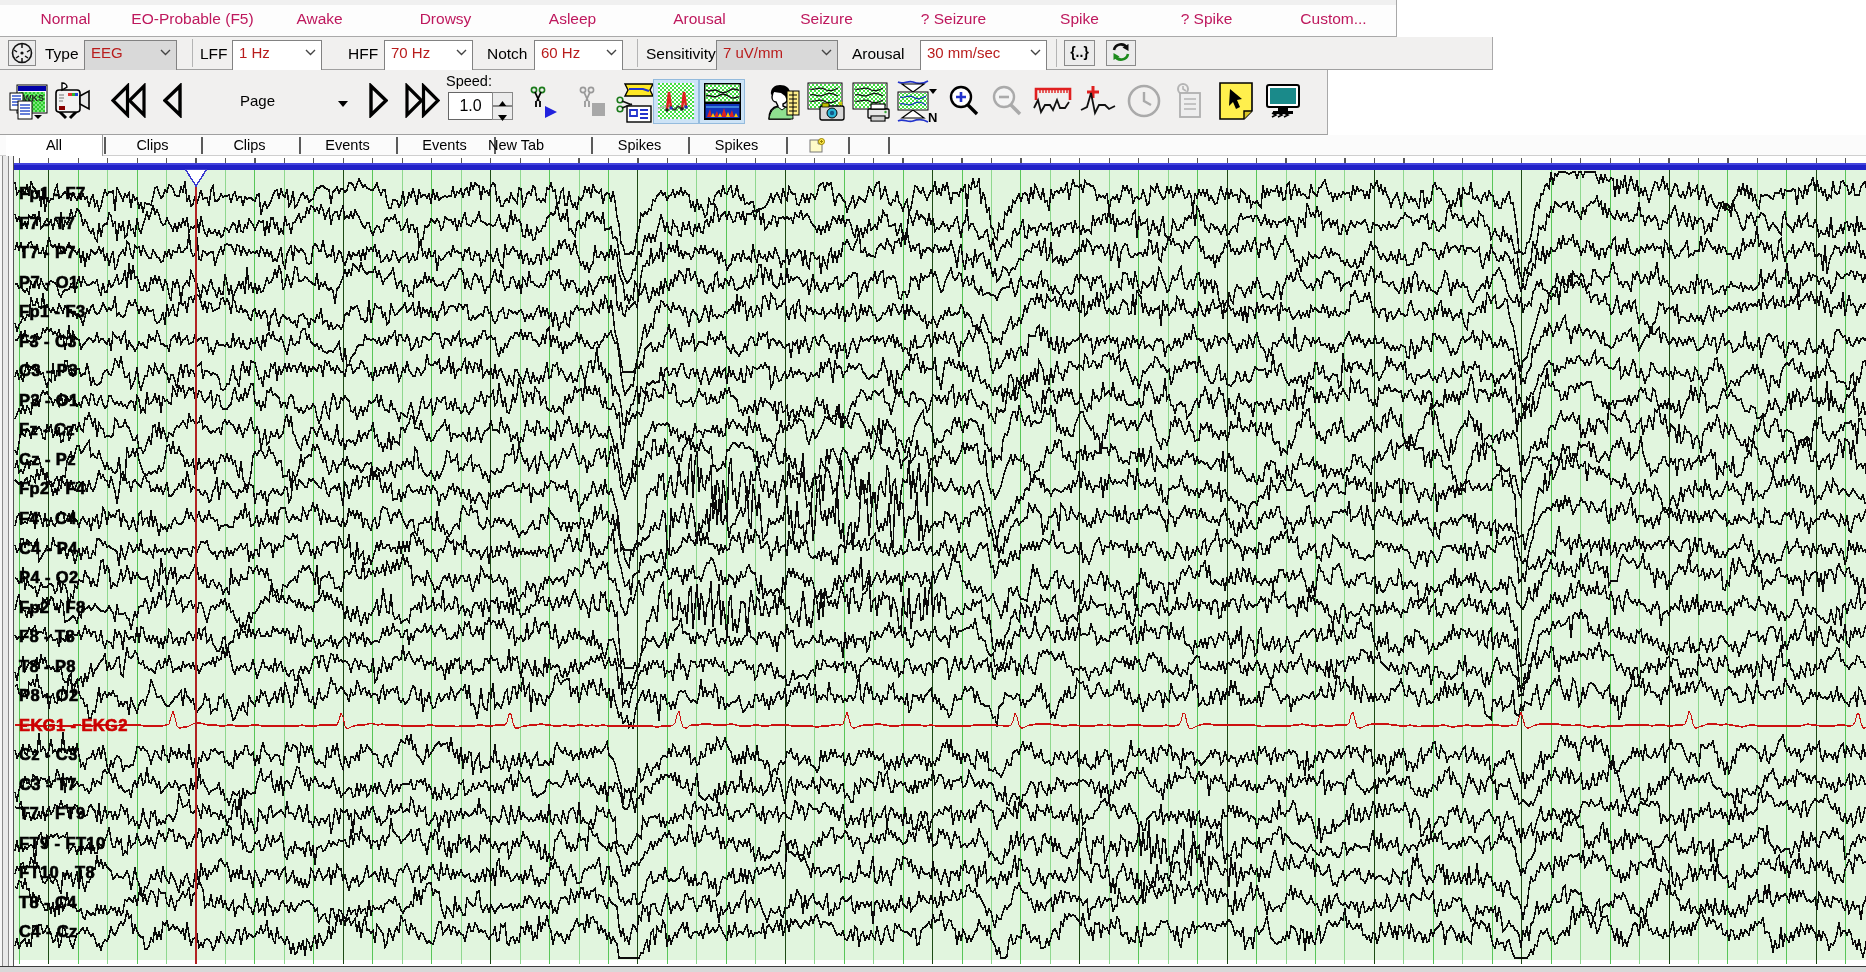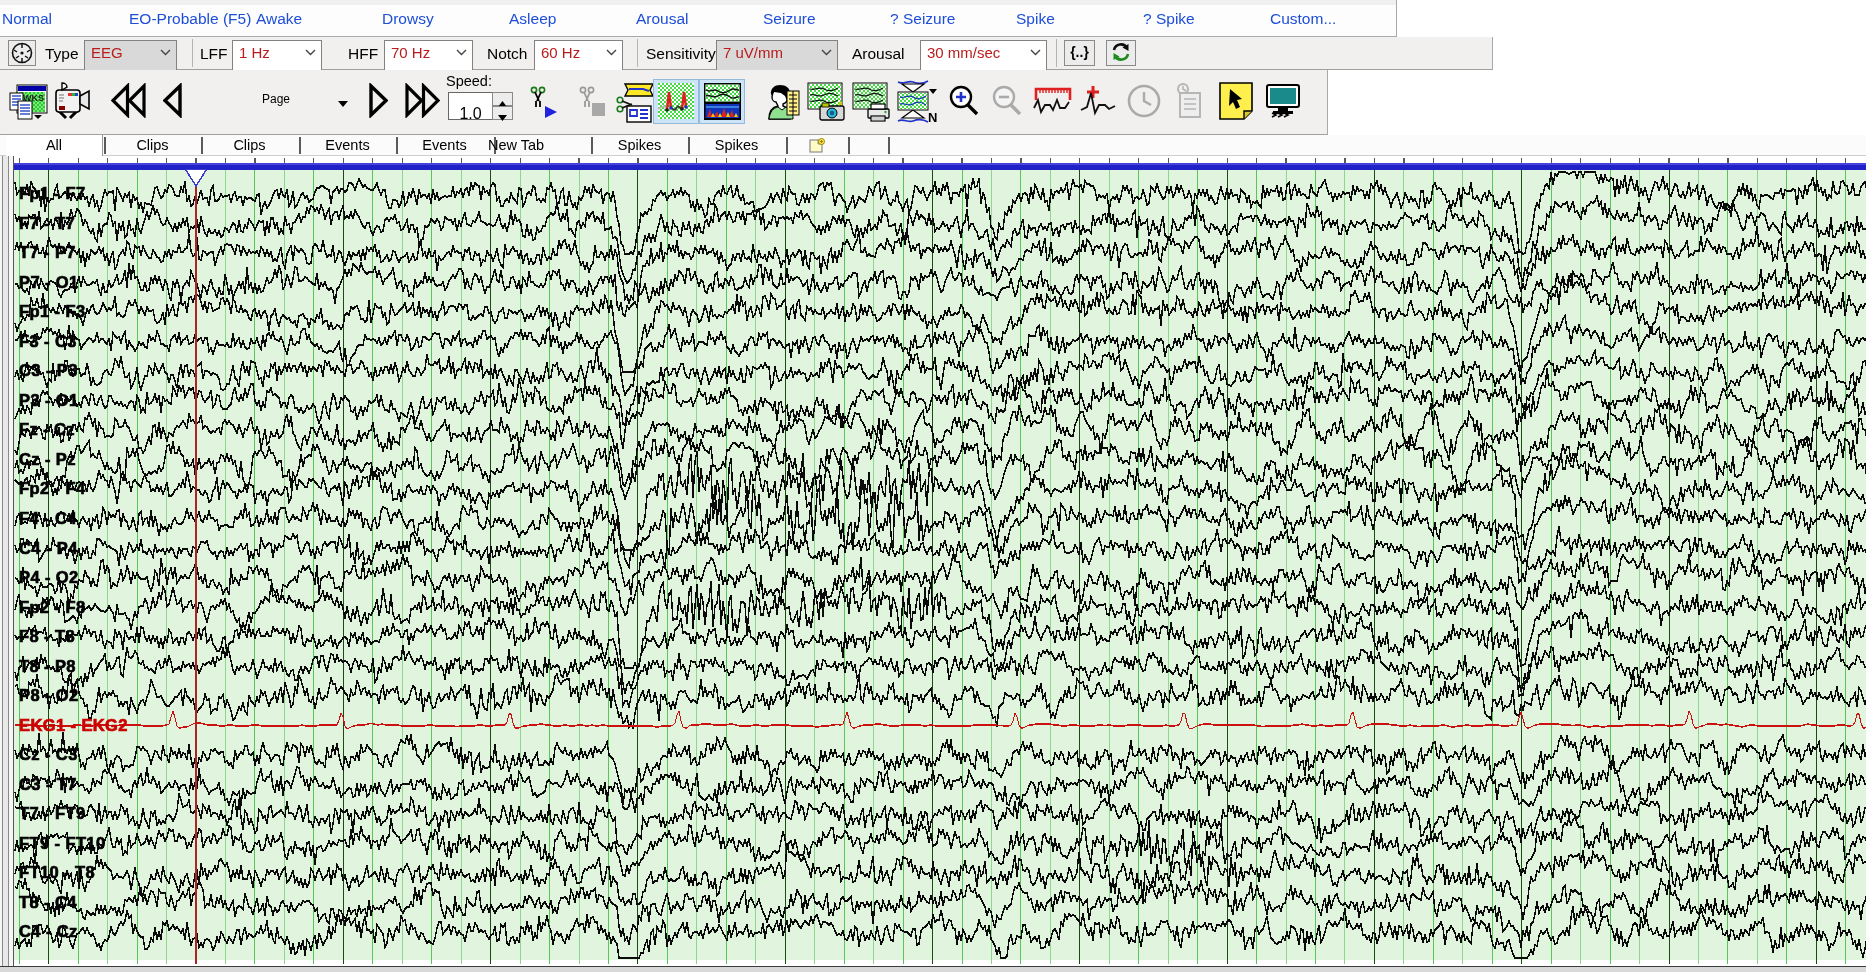--- a/index.html
+++ b/index.html
@@ -1,21 +1,21 @@
 <!DOCTYPE html>
 <html><head><meta charset="utf-8">
 <style>
 html,body{margin:0;padding:0;width:1866px;height:972px;overflow:hidden;background:#fff;
 font-family:"Liberation Sans",sans-serif;-webkit-font-smoothing:antialiased}
 *{box-sizing:border-box}
 .abs{position:absolute}
 #menubar{position:absolute;left:0;top:0;width:1397px;height:37px;background:#fdfdfd;
 border-bottom:1px solid #a9a9a9;border-right:1px solid #a9a9a9}
 #menubar:before{content:"";position:absolute;left:0;top:0;width:100%;height:5px;background:#f0f0f0}
-.mi{position:absolute;top:10px;text-align:left;font-size:15.5px;color:#1d4ed8}
+.mi{position:absolute;top:10px;text-align:center;font-size:15.5px;color:#be185d}
 #row2{position:absolute;left:0;top:37px;width:1493px;height:33px;background:#f1f0ef;
 border-bottom:1px solid #a0a0a0;border-right:1px solid #a9a9a9}
 #row3{position:absolute;left:0;top:70px;width:1328px;height:65px;background:#f1f0ef;
 border-bottom:1px solid #a0a0a0;border-right:1px solid #a9a9a9}
 .lbl{position:absolute;font-size:15.5px;color:#000;top:8px}
 .combo{position:absolute;top:3px;height:43px;border:1px solid #828282;background:#fff;
 font-size:15px;color:#b91c1c;padding:3px 0 0 6px}
 .combo.gray{background:#d9d9d9}
 .combo svg{position:absolute;right:5px;top:8px}
 .vsep{position:absolute;top:2px;height:28px;width:1px;background:#b4b4b4}
@@ -124,34 +124,34 @@
     <path d="M5 13h5M5 16h5M5 19h4" stroke="#777" stroke-width="1.2"></path>
   </svg>
 
   <svg class="ico" style="left:111px;top:13px" width="35" height="35" viewBox="0 0 35 35">
     <polygon points="16.5,3 16.5,32 2,17.5" fill="none" stroke="#000" stroke-width="3.2"></polygon>
     <polygon points="33,3 33,32 18.5,17.5" fill="none" stroke="#000" stroke-width="3.2"></polygon>
   </svg>
   <svg class="ico" style="left:163px;top:13px" width="20" height="35" viewBox="0 0 20 35">
     <polygon points="17,3 17,32 2,17.5" fill="none" stroke="#000" stroke-width="3.4"></polygon>
   </svg>
-  <div class="lbl" style="left:262px;top:22px;font-size:12px">Page</div>
+  <div class="lbl" style="left:240px;top:22px;font-size:15px">Page</div>
   <svg class="ico" style="left:337px;top:30px" width="12" height="8" viewBox="0 0 12 8">
       <polygon points="1,1 11,1 6,7" fill="#000"></polygon>
     </svg>
   <svg class="ico" style="left:368px;top:13px" width="20" height="35" viewBox="0 0 20 35">
     <polygon points="3,3 3,32 18,17.5" fill="none" stroke="#000" stroke-width="3.4"></polygon>
   </svg>
   <svg class="ico" style="left:405px;top:13px" width="35" height="35" viewBox="0 0 35 35">
     <polygon points="2,3 2,32 16.5,17.5" fill="none" stroke="#000" stroke-width="3.2"></polygon>
     <polygon points="18.5,3 18.5,32 33,17.5" fill="none" stroke="#000" stroke-width="3.2"></polygon>
   </svg>
   <div class="lbl" style="left:446px;top:3px;font-size:14.5px">Speed:</div>
   <div class="abs" style="left:448px;top:22px;width:45px;height:28px;background:#fff;border:1.5px solid #666;
-       font-size:16px;text-align:center;padding-top:12px">1.0</div>
+       font-size:16px;text-align:center;padding-top:4px">1.0</div>
   <div class="abs" style="left:492px;top:22px;width:21px;height:14px;background:#ececec;border:1px solid #888">
     <svg width="9" height="6" viewBox="0 0 9 6" style="margin:3px 0 0 5px">
         <polygon points="4.5,0 9,6 0,6" fill="#000"></polygon>
       </svg></div>
   <div class="abs" style="left:492px;top:36px;width:21px;height:14px;background:#ececec;border:1px solid #888">
     <svg width="9" height="6" viewBox="0 0 9 6" style="margin:3px 0 0 5px">
         <polygon points="0,0 9,0 4.5,6" fill="#000"></polygon>
       </svg></div>
 
   <svg class="ico" style="left:528px;top:16px" width="32" height="32" viewBox="0 0 32 32">

